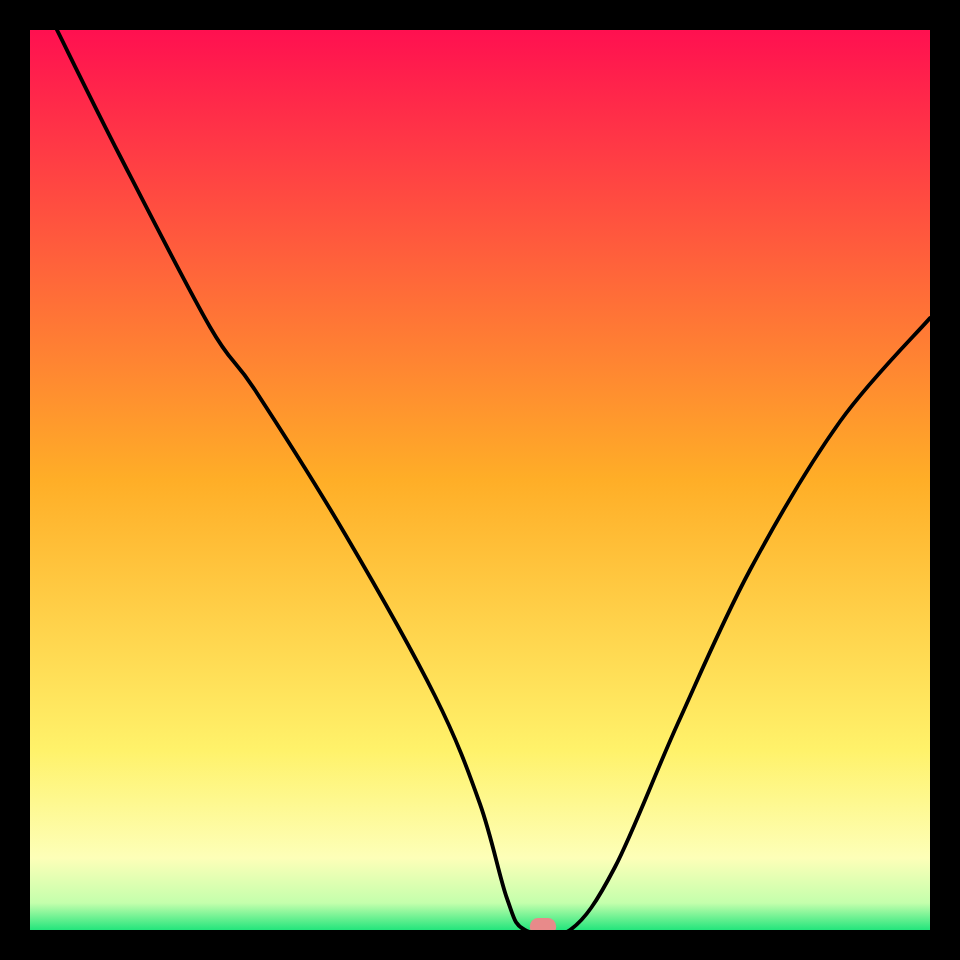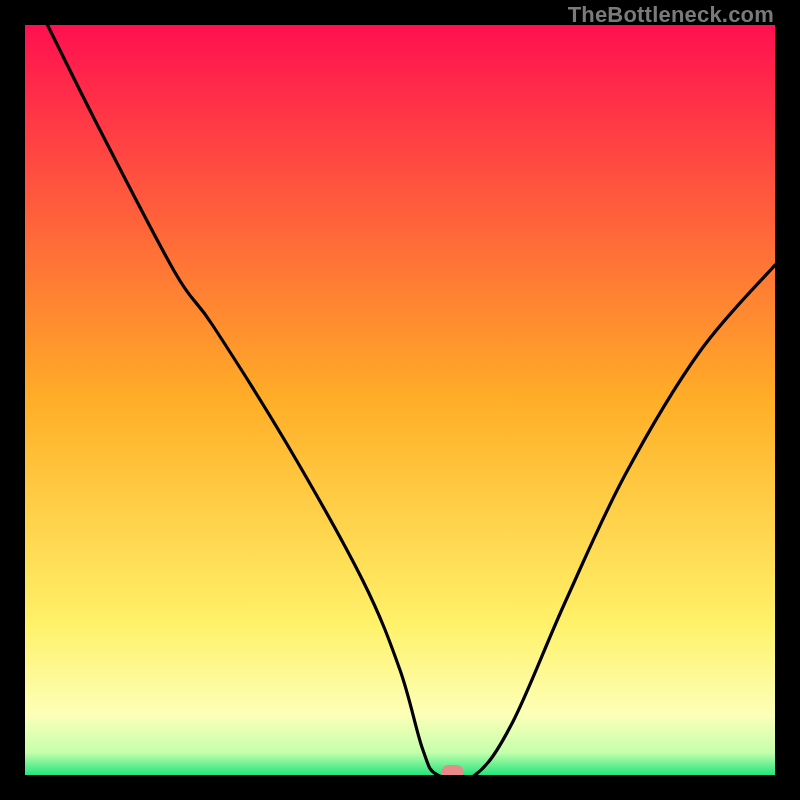--- a/index.html
+++ b/index.html
@@ -48,14 +48,13 @@
           <stop offset="80%" stop-color="#fff26a"></stop>
           <stop offset="92%" stop-color="#fdffb8"></stop>
           <stop offset="97%" stop-color="#c4ffac"></stop>
           <stop offset="100%" stop-color="#23e57c"></stop>
         </linearGradient>
     </defs>
     <rect x="0" y="0" width="750" height="750" fill="url(#bg-grad)"></rect>
     <path id="curve" fill="none" stroke="#000" stroke-width="3.2" stroke-linecap="round" d="M 22.50 0.00 C 31.25 17.50, 53.75 63.75, 75.00 105.00 C 96.25 146.25, 131.25 215.00, 150.00 247.50 C 168.75 280.00, 168.75 271.25, 187.50 300.00 C 206.25 328.75, 237.50 377.50, 262.50 420.00 C 287.50 462.50, 318.75 517.50, 337.50 555.00 C 356.25 592.50, 365.00 616.88, 375.00 645.00 C 385.00 673.13, 391.25 706.25, 397.50 723.75 C 403.75 741.25, 403.75 745.63, 412.50 750.00 C 421.25 754.38, 437.50 758.75, 450.00 750.00 C 462.50 741.25, 472.50 726.25, 487.50 697.50 C 502.50 668.75, 521.25 618.75, 540.00 577.50 C 558.75 536.25, 577.50 491.88, 600.00 450.00 C 622.50 408.13, 650.00 361.25, 675.00 326.25 C 700.00 291.25, 737.50 254.37, 750.00 240.00"></path>
     <rect id="marker" rx="7" ry="7" width="22" height="14" fill="#e88a8a" x="416.50" y="740.00"></rect>
   </svg>
-  <div class="watermark">TheBottleneck.com</div>
 </div>
 
 </body></html>

